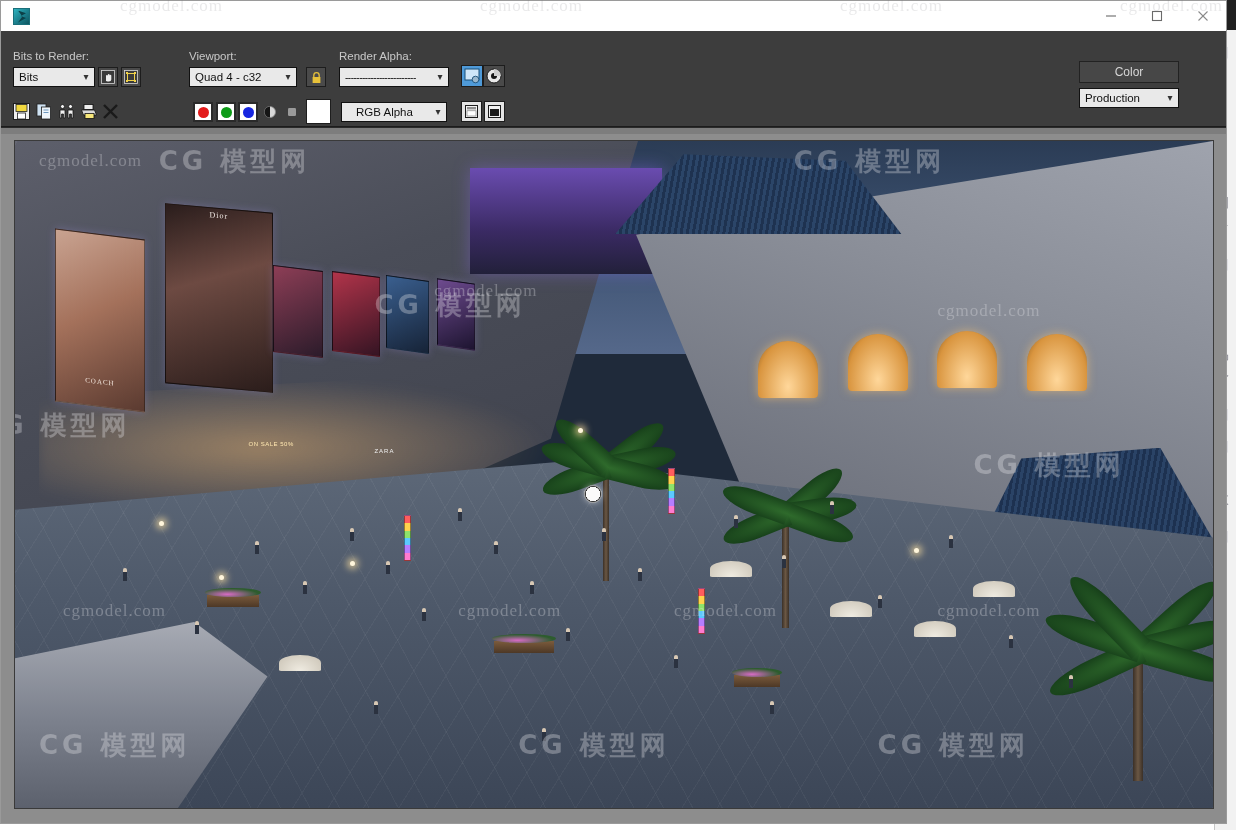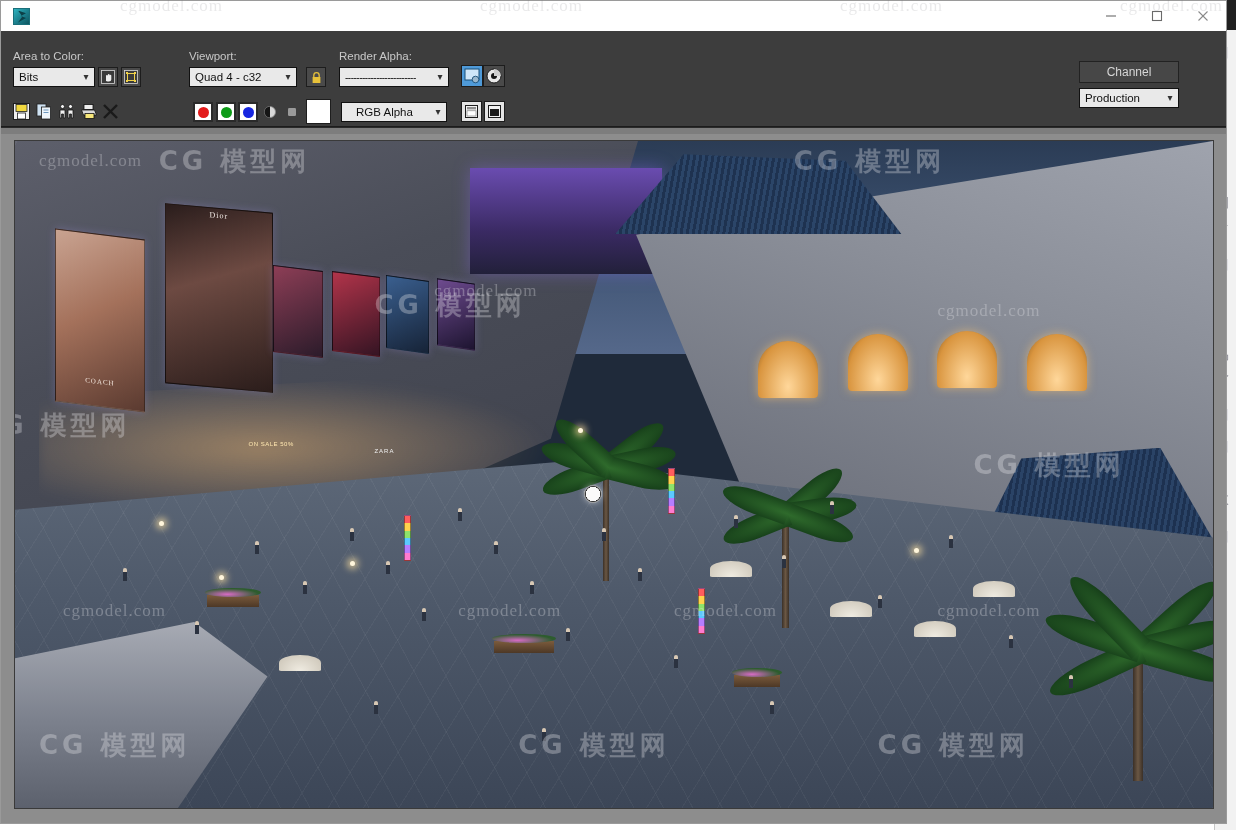--- a/index.html
+++ b/index.html
@@ -334,21 +334,21 @@
         <svg width="12" height="12" viewBox="0 0 12 12">
             <line x1="1.5" y1="1.5" x2="10.5" y2="10.5" stroke="#8a8a8a" stroke-width="1.1"></line>
             <line x1="10.5" y1="1.5" x2="1.5" y2="10.5" stroke="#8a8a8a" stroke-width="1.1"></line>
           </svg>
       </div>
     </div>
   </div>
 
   <div id="toolbar">
 
-    <div class="tb-label" style="left:12px; top:19px;">Area to Color:</div>
+    <div class="tb-label" style="left:12px; top:19px;">Bits to Render:</div>
     <div class="combo" style="left:12px; top:36px; width:82px;">
       <span class="cv">Bits</span>
       <span class="chev">▾</span>
     </div>
     <div class="sqbtn" style="left:97px; top:36px; width:20px; height:20px;">
       <svg width="14" height="14" viewBox="0 0 14 14">
         <rect x="0.5" y="0.5" width="13" height="13" fill="#3a3a3a" stroke="#d8d8d8" stroke-width="0.8"></rect>
         <path d="M5 11 V6 a0.9 0.9 0 0 1 1.8 0 V5 a0.9 0.9 0 0 1 1.8 0 V5.4 a0.9 0.9 0 0 1 1.7 0 V9.5 q0 2-2.4 2 H6.6 Z" fill="#efefef"></path>
       </svg>
     </div>
@@ -387,21 +387,21 @@
       </svg>
     </div>
     <div class="sqbtn" style="left:482px; top:34px; width:22px; height:22px;">
       <svg width="16" height="16" viewBox="0 0 16 16">
         <circle cx="8" cy="8" r="7" fill="#e9e9e9" stroke="#1b1b1b" stroke-width="1"></circle>
         <circle cx="8" cy="8" r="3" fill="#171717"></circle>
         <path d="M8 1 A7 7 0 0 1 15 8 L8 8Z" fill="#cfcfcf"></path>
       </svg>
     </div>
 
-    <div id="render-btn" style="left:1078px; top:30px;">Channel</div>
+    <div id="render-btn" style="left:1078px; top:30px;">Color</div>
     <div class="combo" style="left:1078px; top:57px; width:100px;">
       <span class="cv">Production</span>
       <span class="chev">▾</span>
     </div>
 
     <div class="iconbtn" style="left:11px; top:71px; width:19px; height:19px;">
       <svg width="17" height="17" viewBox="0 0 17 17">
         <rect x="0.5" y="0.5" width="16" height="16" fill="#efefef" stroke="#1e1e1e"></rect>
         <rect x="3" y="1.5" width="11" height="7" fill="#f1d83e" stroke="#1e1e1e" stroke-width="0.8"></rect>
         <rect x="4.5" y="10" width="8" height="6" fill="#ffffff" stroke="#1e1e1e" stroke-width="0.8"></rect>

